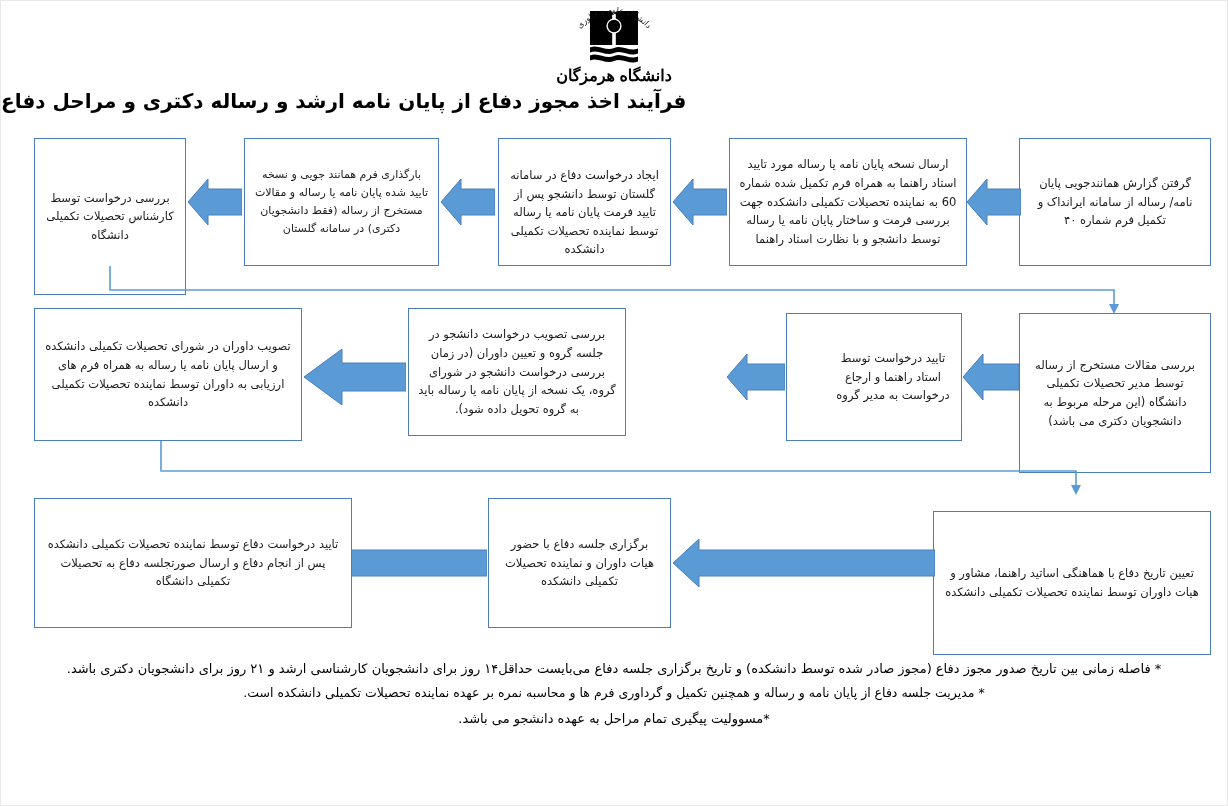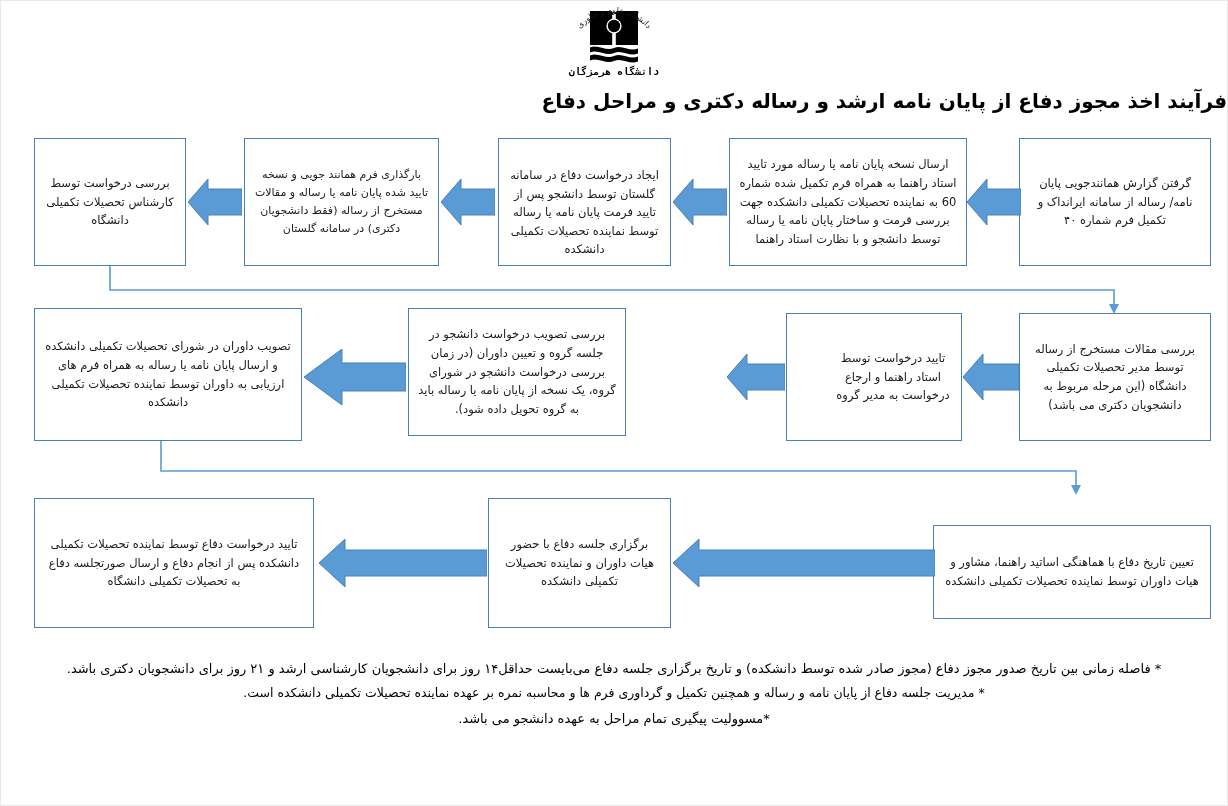--- a/index.html
+++ b/index.html
@@ -38,33 +38,33 @@
   }
   .logo-ring-text {
     position: absolute;
     top: 0; left: 0;
     width: 132px;
     height: 62px;
   }
   .logo-book { display:block; }
   .logo-caption {
     margin-top: 1px;
-    font-family: Liberation Mono, monospace;
-    font-size: 10px;
+    font-family: Liberation Sans, sans-serif;
+    font-size: 16px;
     font-weight: bold;
     color: #000;
     direction: rtl;
     letter-spacing: 0.5px;
   }
 
   .page-title {
     position: absolute;
     top: 88px;
     left: 0; right: 0;
-    text-align: right;
+    text-align: left;
     direction: rtl;
     font-size: 20px;
     font-weight: bold;
     color: #000;
     font-family: "DejaVu Sans", "Liberation Sans", sans-serif;
   }
 
   
   .node {
     position: absolute;
@@ -178,30 +178,30 @@
   <div class="node small" style="left:243px; top:137px; width:195px; height:128px;">
     <div class="txt">بارگذاری فرم همانند جویی و نسخه تایید شده پایان نامه یا رساله و مقالات مستخرج از رساله (فقط دانشجویان دکتری) در سامانه گلستان</div>
   </div>
 
   <div class="arrow" style="left:187px; top:178px; width:54px; height:46px;">
     <svg width="54" height="46" viewBox="0 0 54 46">
       <path d="M54,10 L20,10 L20,0 L0,23 L20,46 L20,36 L54,36 Z" fill="#5b9bd5" stroke="#4a7ebb" stroke-width="1"></path>
     </svg>
   </div>
 
-  <div class="node" style="left:33px; top:137px; width:152px; height:128px;">
+  <div class="node" style="left:33px; top:137px; width:152px; height:157px;">
     <div class="txt">بررسی درخواست توسط کارشناس تحصیلات تکمیلی دانشگاه</div>
   </div>
 
   <svg class="connector" style="left:95px; top:263px; width:1030px; height:52px;">
     <polyline points="14,2 14,26 1018,26 1018,44" fill="none" stroke="#5b9bd5" stroke-width="1.6"></polyline>
     <path d="M1018,50 L1013,40 L1023,40 Z" fill="#5b9bd5"></path>
   </svg>
 
-  <div class="node" style="left:1018px; top:312px; width:192px; height:128px;">
+  <div class="node" style="left:1018px; top:312px; width:192px; height:160px;">
     <div class="txt">بررسی مقالات مستخرج از رساله توسط مدیر تحصیلات تکمیلی دانشگاه (این مرحله مربوط به دانشجویان دکتری می باشد)</div>
   </div>
 
   <div class="arrow" style="left:962px; top:353px; width:56px; height:46px;">
     <svg width="56" height="46" viewBox="0 0 56 46">
       <path d="M56,10 L20,10 L20,0 L0,23 L20,46 L20,36 L56,36 Z" fill="#5b9bd5" stroke="#4a7ebb" stroke-width="1"></path>
     </svg>
   </div>
 
   <div class="node" style="left:785px; top:312px; width:176px; height:128px;padding-left:47px;">
@@ -226,41 +226,41 @@
 
   <div class="node" style="left:33px; top:307px; width:268px; height:133px;">
     <div class="txt">تصویب داوران در شورای تحصیلات تکمیلی دانشکده و ارسال پایان نامه یا رساله به همراه فرم های ارزیابی به داوران توسط نماینده تحصیلات تکمیلی دانشکده</div>
   </div>
 
   <svg class="connector" style="left:150px; top:438px; width:960px; height:58px;">
     <polyline points="10,2 10,32 925,32 925,50" fill="none" stroke="#5b9bd5" stroke-width="1.6"></polyline>
     <path d="M925,56 L920,46 L930,46 Z" fill="#5b9bd5"></path>
   </svg>
 
-  <div class="node" style="left:932px; top:524px; width:278px; height:94px;">
+  <div class="node" style="left:932px; top:510px; width:278px; height:144px;">
     <div class="txt">تعیین تاریخ دفاع با هماهنگی اساتید راهنما، مشاور و هیات داوران توسط نماینده تحصیلات تکمیلی دانشکده</div>
   </div>
 
   <div class="arrow" style="left:672px; top:538px; width:262px; height:48px;">
     <svg width="262" height="48" viewBox="0 0 262 48">
       <path d="M262,11 L26,11 L26,0 L0,24 L26,48 L26,37 L262,37 Z" fill="#5b9bd5" stroke="#4a7ebb" stroke-width="1"></path>
     </svg>
   </div>
 
   <div class="node" style="left:487px; top:497px; width:183px; height:130px;">
     <div class="txt">برگزاری جلسه دفاع با حضور هیات داوران و نماینده تحصیلات تکمیلی دانشکده</div>
   </div>
 
   <div class="arrow" style="left:318px; top:538px; width:168px; height:48px;">
     <svg width="168" height="48" viewBox="0 0 168 48">
       <path d="M168,11 L26,11 L26,0 L0,24 L26,48 L26,37 L168,37 Z" fill="#5b9bd5" stroke="#4a7ebb" stroke-width="1"></path>
     </svg>
   </div>
 
-  <div class="node" style="left:33px; top:497px; width:280px; height:130px;">
+  <div class="node" style="left:33px; top:497px; width:318px; height:130px;">
     <div class="txt">تایید درخواست دفاع توسط نماینده تحصیلات تکمیلی دانشکده پس از انجام دفاع و ارسال صورتجلسه دفاع به تحصیلات تکمیلی دانشگاه</div>
   </div>
 
   <div class="notes">
     <div class="note n1">* فاصله زمانی بین تاریخ صدور مجوز دفاع (مجوز صادر شده توسط دانشکده) و تاریخ برگزاری جلسه دفاع می‌بایست حداقل۱۴ روز برای دانشجویان کارشناسی ارشد و ۲۱ روز برای دانشجویان دکتری باشد.</div>
     <div class="note n2">* مدیریت جلسه دفاع از پایان نامه و رساله و همچنین تکمیل و گرداوری فرم ها و محاسبه نمره بر عهده نماینده تحصیلات تکمیلی دانشکده است.</div>
     <div class="note n3">*مسوولیت پیگیری تمام مراحل به عهده دانشجو می باشد.</div>
   </div>
 
 </div>

